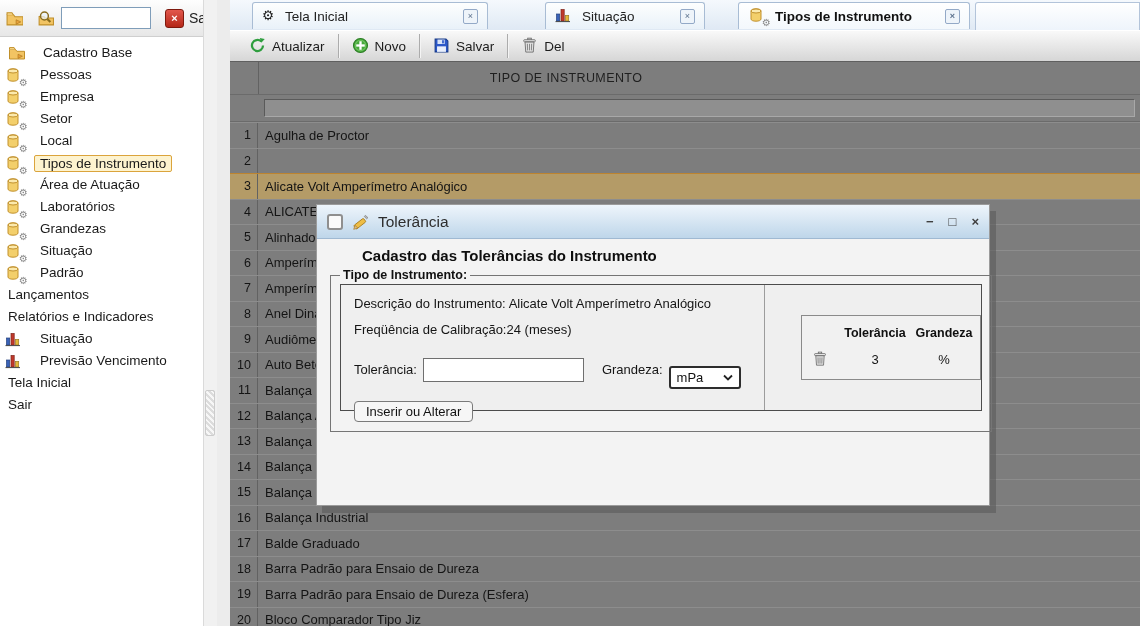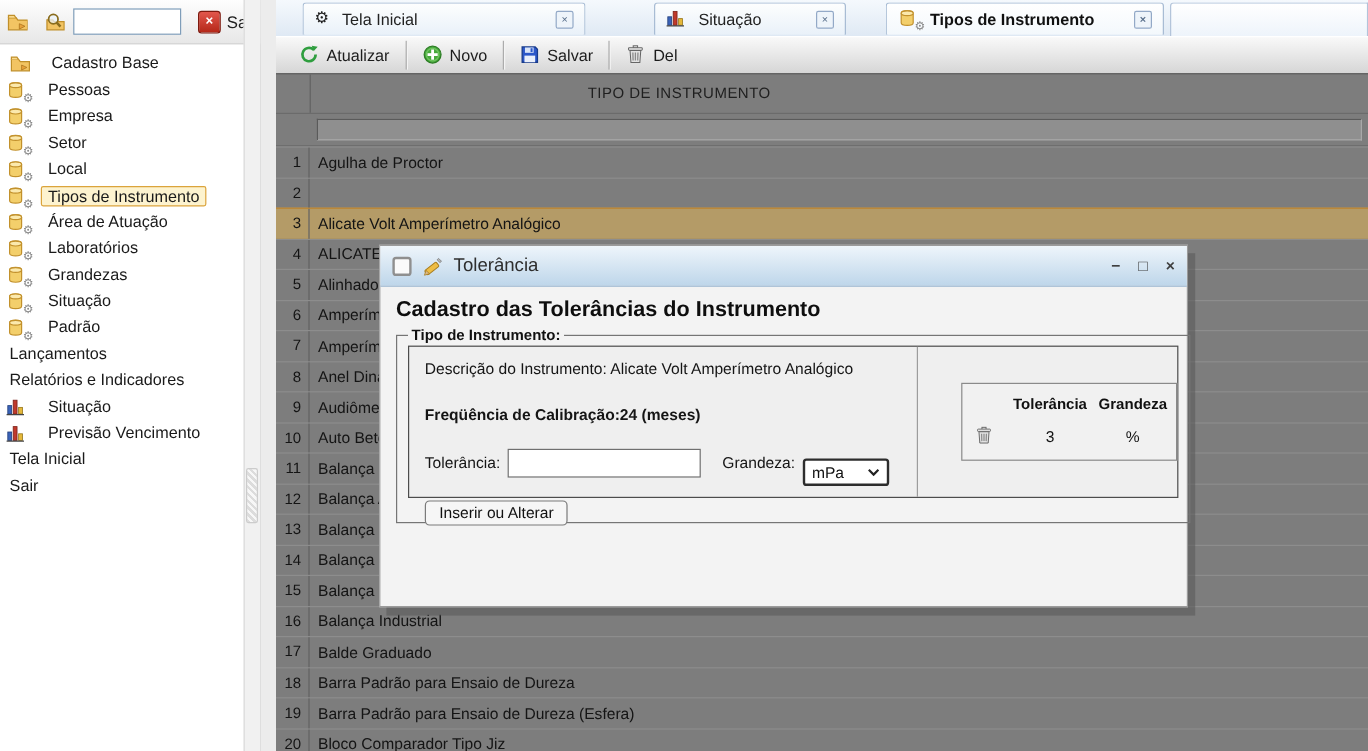--- a/index.html
+++ b/index.html
@@ -65,27 +65,27 @@
 
   
   .dialog{position:absolute;left:316px;top:204px;width:672px;height:300px;background:#f3f3f3;
           border:1px solid #9b9b9b;box-shadow:6px 7px 0 rgba(88,88,88,.55);}
   .d-title{height:33px;background:linear-gradient(#eef5fb,#bed6ea);border-bottom:1px solid #9fb9d2;
            display:flex;align-items:center;padding:0 10px;gap:9px;}
   .d-winico{width:12px;height:12px;border:2px solid #8f8f8f;border-radius:3px;background:#fafafa;}
   .d-title-text{font-size:15.5px;color:#2e2e2e;}
   .d-ctrls{margin-left:auto;display:flex;gap:15px;color:#3f3f3f;font-size:13px;font-weight:bold;align-items:center;}
   .d-ctrl{cursor:default;line-height:1;}
-  .d-heading{font-size:18px;font-weight:bold;color:#0e0e0e;padding:8px 13px 0;}
+  .d-heading{font-size:15px;font-weight:bold;color:#0e0e0e;padding:8px 13px 0;margin-left:32px;}
   .tipo-fs{margin:4px 13px 0;border:1px solid #757575;height:164px;padding:0 9px;box-sizing:border-box;}
   .tipo-fs legend{font-size:12.5px;font-weight:bold;padding:0 3px;color:#111;}
   .panel{display:flex;height:127px;border:1.5px solid #4c4c4c;background:#efefef;margin-top:2px;box-sizing:border-box;gap:36px;}
   .p-left{flex:0 0 424px;border-right:1px solid #9c9c9c;padding:11px 8px 0 13px;box-sizing:border-box;
           font-size:13px;color:#151515;}
-  .p-freq{margin-top:23px;font-weight:bold;}
+  .p-freq{margin-top:11px;}
   .formline{margin-top:13px;display:flex;align-items:center;}
   .tol-input{width:155px;height:20px;border:1px solid #6f6f6f;margin-left:6px;background:#fff;outline:none;}
   .g-label{margin-left:18px;}
   .selectbox{margin-left:6px;width:72px;height:23px;border:2px solid #2d2d2d;border-radius:3px;background:#fff;
              display:flex;align-items:center;justify-content:space-between;padding:0 6px;box-sizing:border-box;font-size:13px;color:#111;margin-top:16px;}
   .insert-btn{margin-top:12px;font-size:13px;padding:2px 11px;border:1px solid #7a7a7a;border-radius:4px;
               background:#f6f6f6;color:#111;font-family:inherit;}
   .p-right{flex:1;display:flex;align-items:center;justify-content:center;}
   .mini-table{width:178px;border:1px solid #8a8a8a;background:#f1f1f1;padding:5px 0 6px;}
   .mt-head,.mt-row{display:grid;grid-template-columns:36px 74px 64px;align-items:center;}

